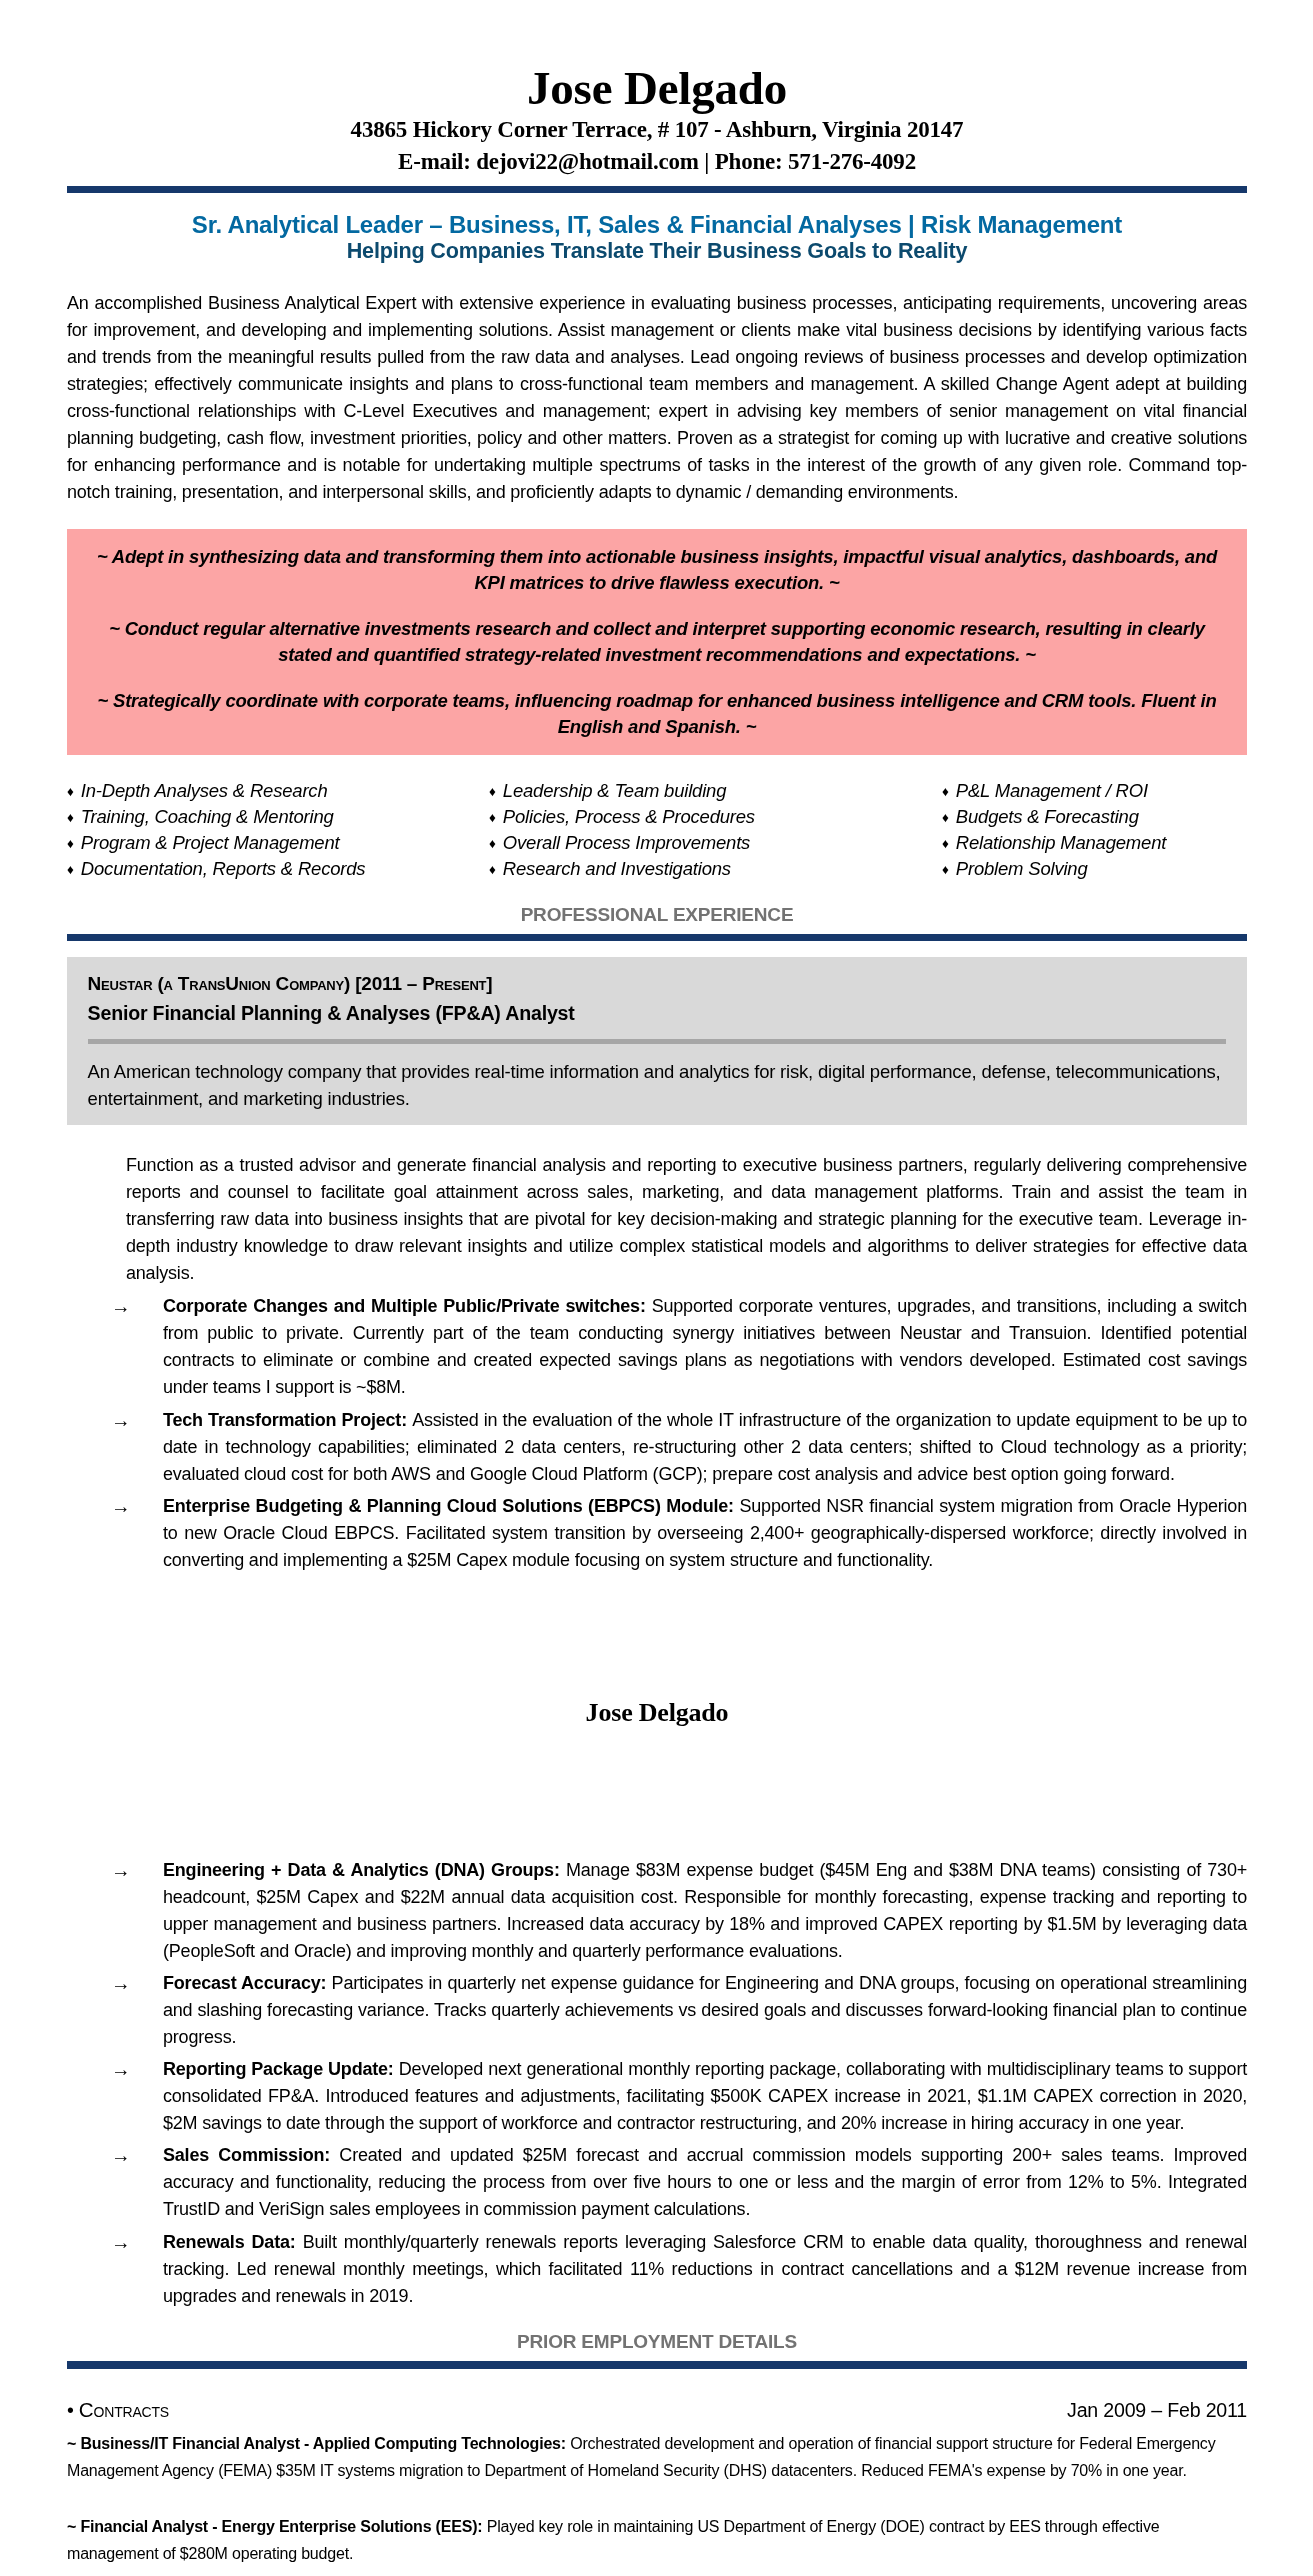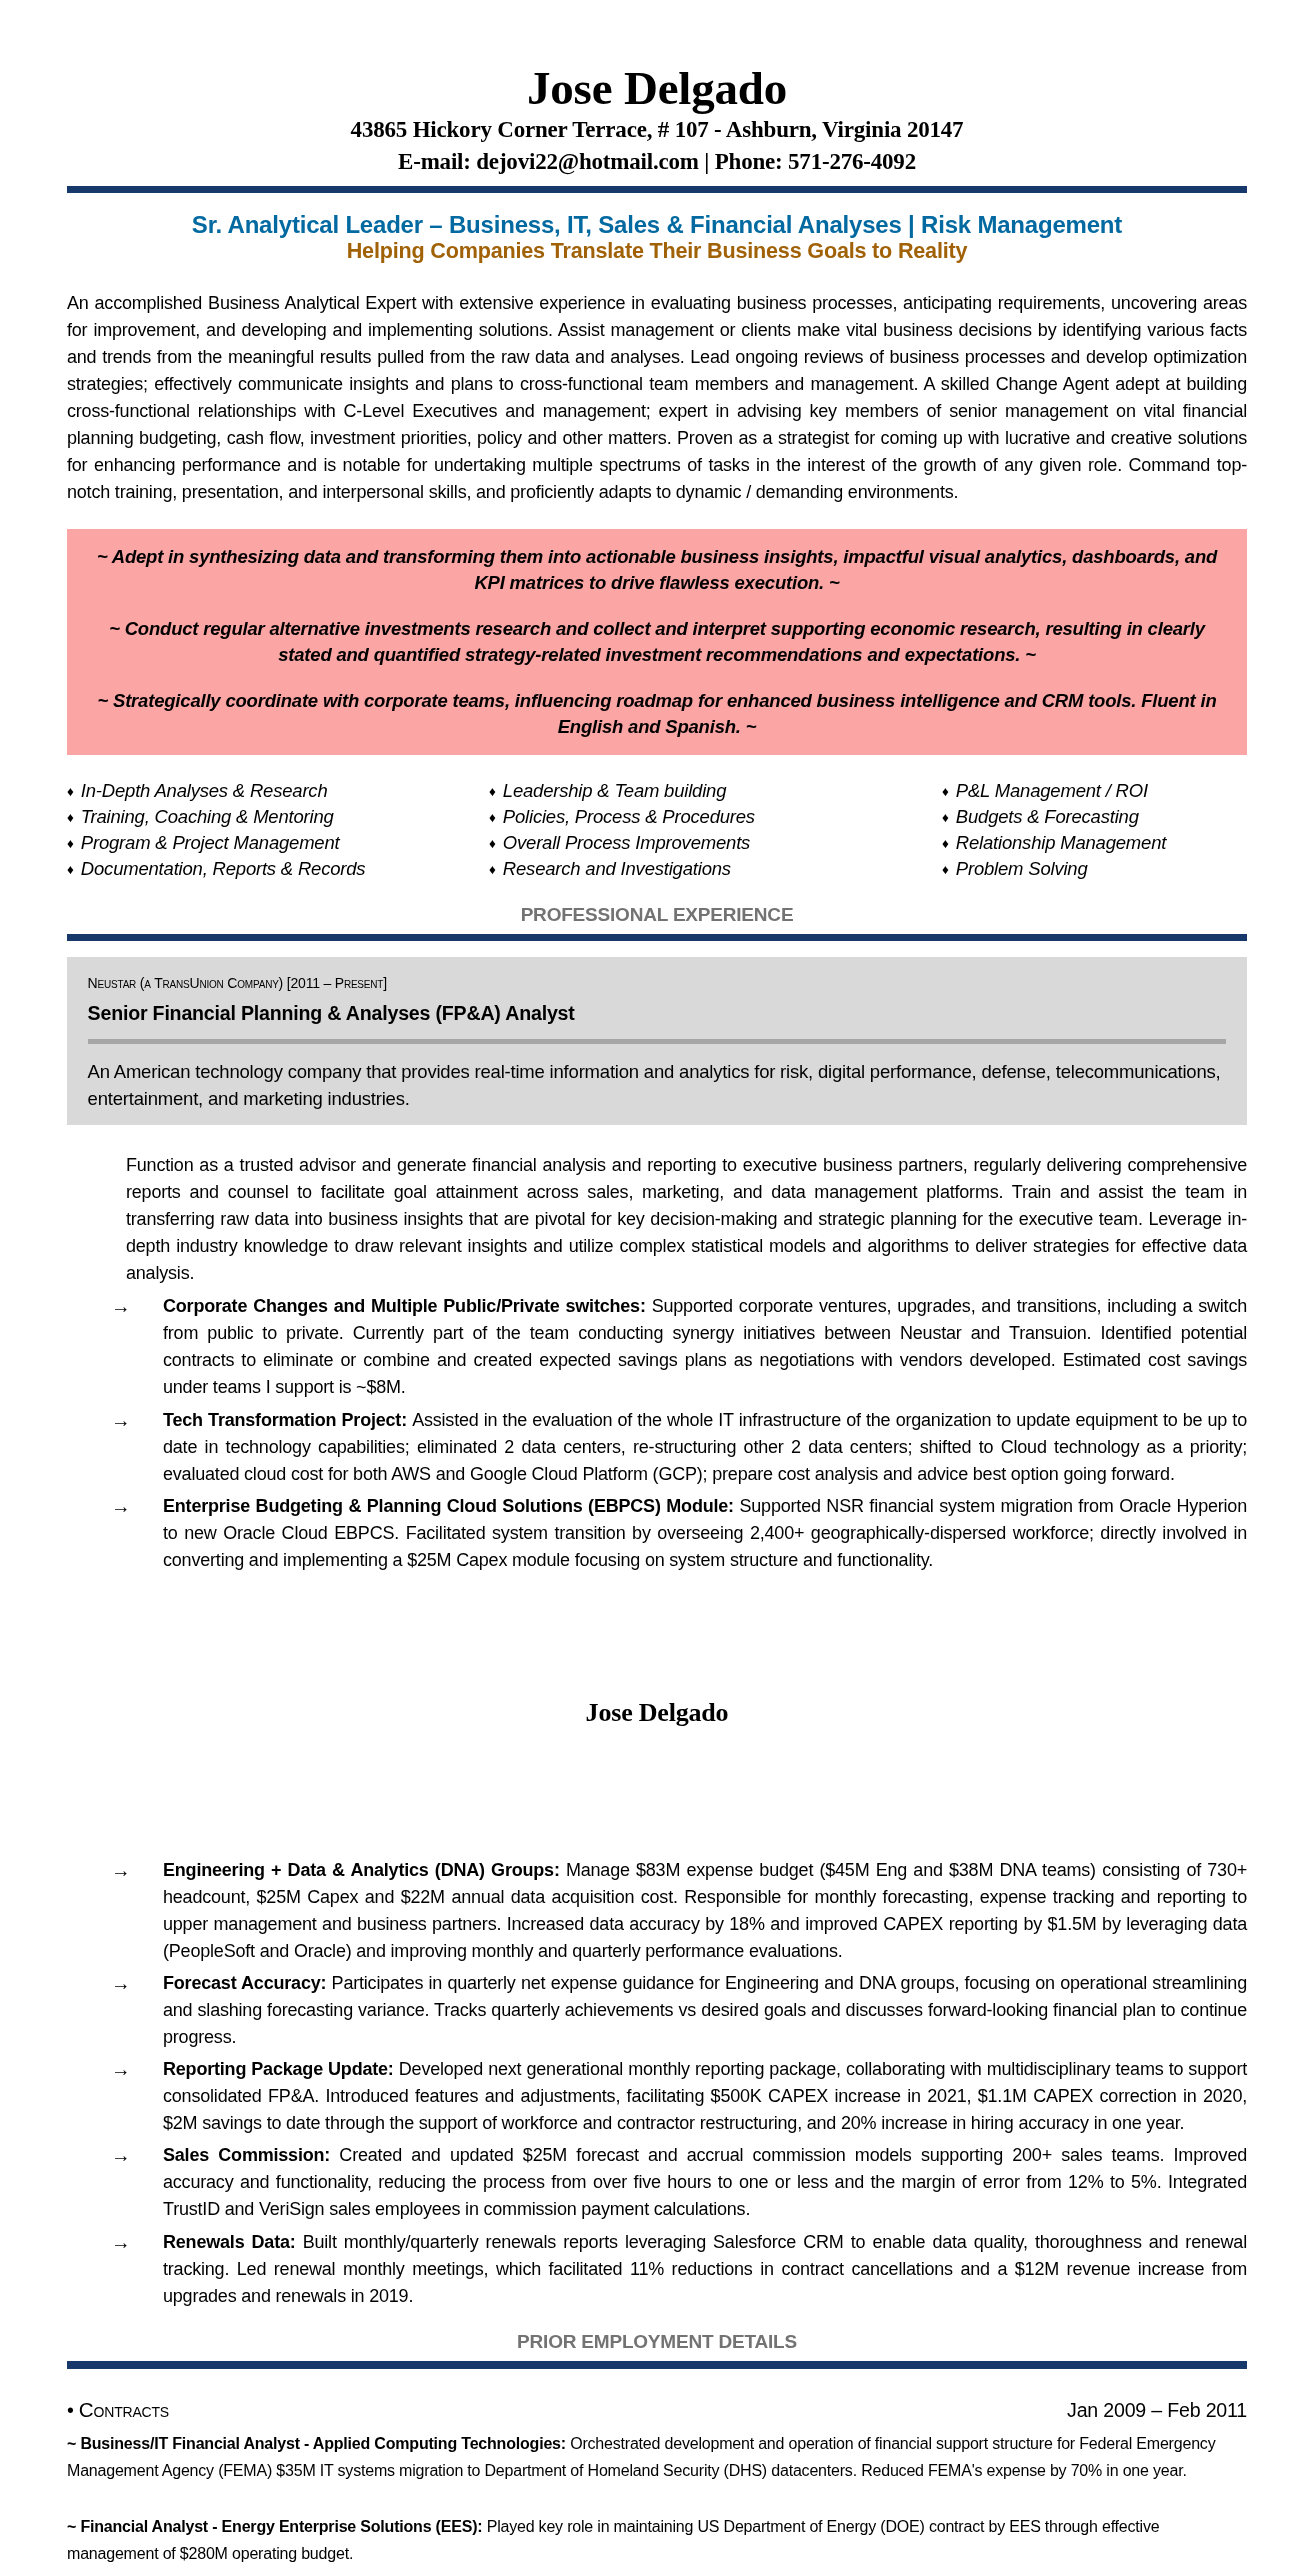--- a/index.html
+++ b/index.html
@@ -9,40 +9,40 @@
     box-sizing:border-box;padding:62px 67px 0 67px;letter-spacing:-0.2px;
   }
   
   .hdr{text-align:center;font-family:"Liberation Serif",serif;font-weight:bold;}
   .hdr .name{font-size:47px;line-height:52px;}
   .hdr .addr,.hdr .contact{font-size:23px;line-height:32px;}
   .rule-navy{height:7.2px;background:#16386B;margin-top:8.2px;}
   
   .title-block{text-align:center;margin-top:17.5px;font-weight:bold;}
   .title-block .big{font-size:24px;line-height:27px;color:#0369a1;}
-  .title-block .sub{font-size:21.6px;line-height:25px;color:#a16207;}
+  .title-block .sub{font-size:21.6px;line-height:25px;color:#0c4a6e;}
   
   .para{font-size:18px;line-height:27px;text-align:justify;margin:27px 0 0 0;}
   
   .panel{background:#fca5a5;margin-top:23px;padding:15.5px 20.6px;}
   .hl{font-size:18.5px;line-height:26px;font-weight:bold;font-style:italic;text-align:center;margin:0 0 19.6px 0;}
   .hl:last-child{margin-bottom:0;}
   
   .skills{display:flex;margin-top:23px;font-style:italic;font-size:18.5px;}
   .skills .col1{flex:0 0 422px;}
   .skills .col2{flex:0 0 453px;}
   .skills .col3{flex:1;}
   .skill{line-height:25px;white-space:nowrap;}
   .diamond{font-size:13.4px;vertical-align:1px;margin-right:7.2px;font-style:normal;}
   
   .sec-head{text-align:center;color:#737373;font-weight:bold;font-size:19px;line-height:25px;margin-top:19.6px;}
   .sec-head + .rule-navy{margin-top:7.2px;}
   
   .job-panel{background:#D9D9D9;margin-top:15.5px;padding:13.4px 20.6px;}
-  .job-company{font-size:14px;font-weight:normal;font-variant:small-caps;line-height:27px;}
+  .job-company{font-size:19px;font-weight:bold;font-variant:small-caps;line-height:27px;}
   .job-role{font-size:19.6px;font-weight:bold;line-height:27px;margin-top:3.1px;}
   .job-divider{height:4.1px;background:#A6A6A6;margin:12.4px 0 14.4px 0;}
   .job-desc{font-size:18.5px;line-height:27px;}
   .indent-para{margin-left:59px;}
   
   .bullets{margin-top:6.2px;}
   .bullet{display:flex;margin:0 0 5.2px 44px;}
   .bullet .arrow{flex:0 0 52px;font-size:19.6px;line-height:27px;}
   .bullet p{flex:1;margin:0;font-size:18px;line-height:27px;text-align:justify;}
   .lead{font-weight:bold;}

